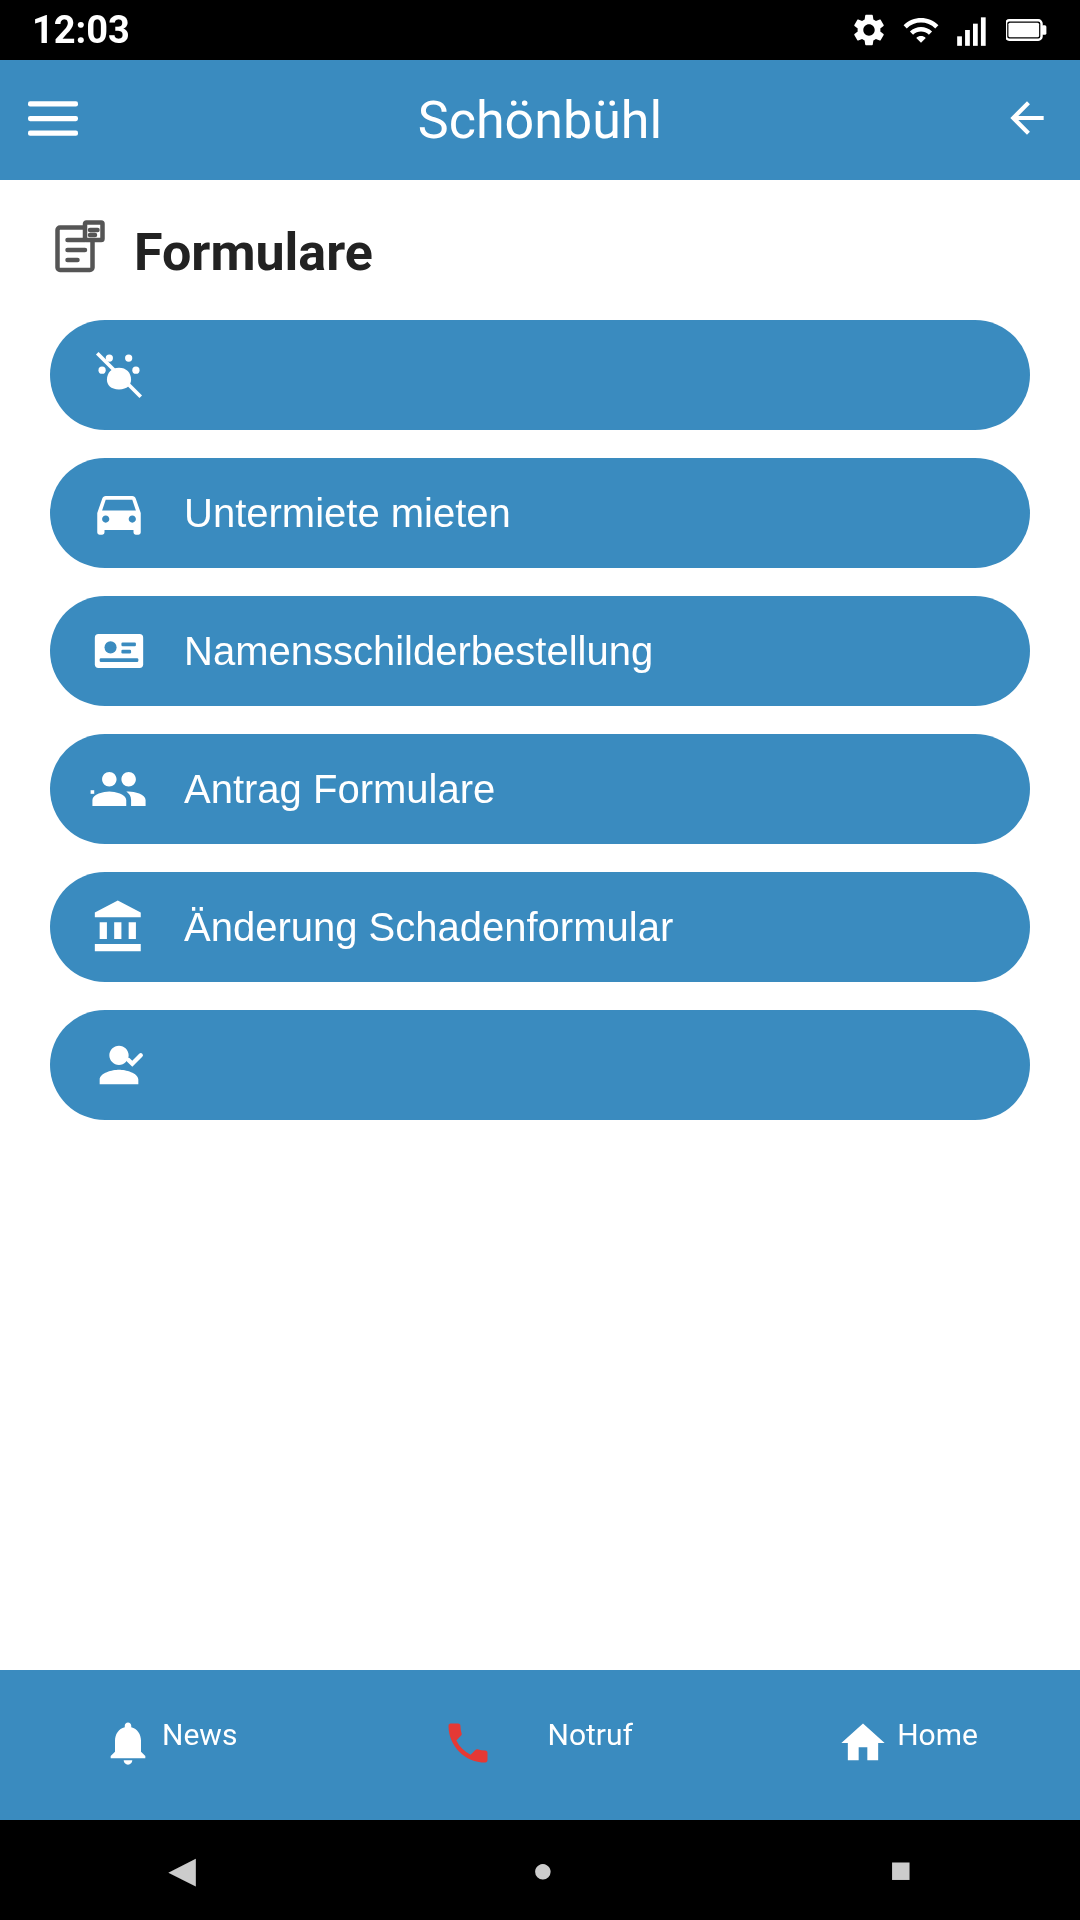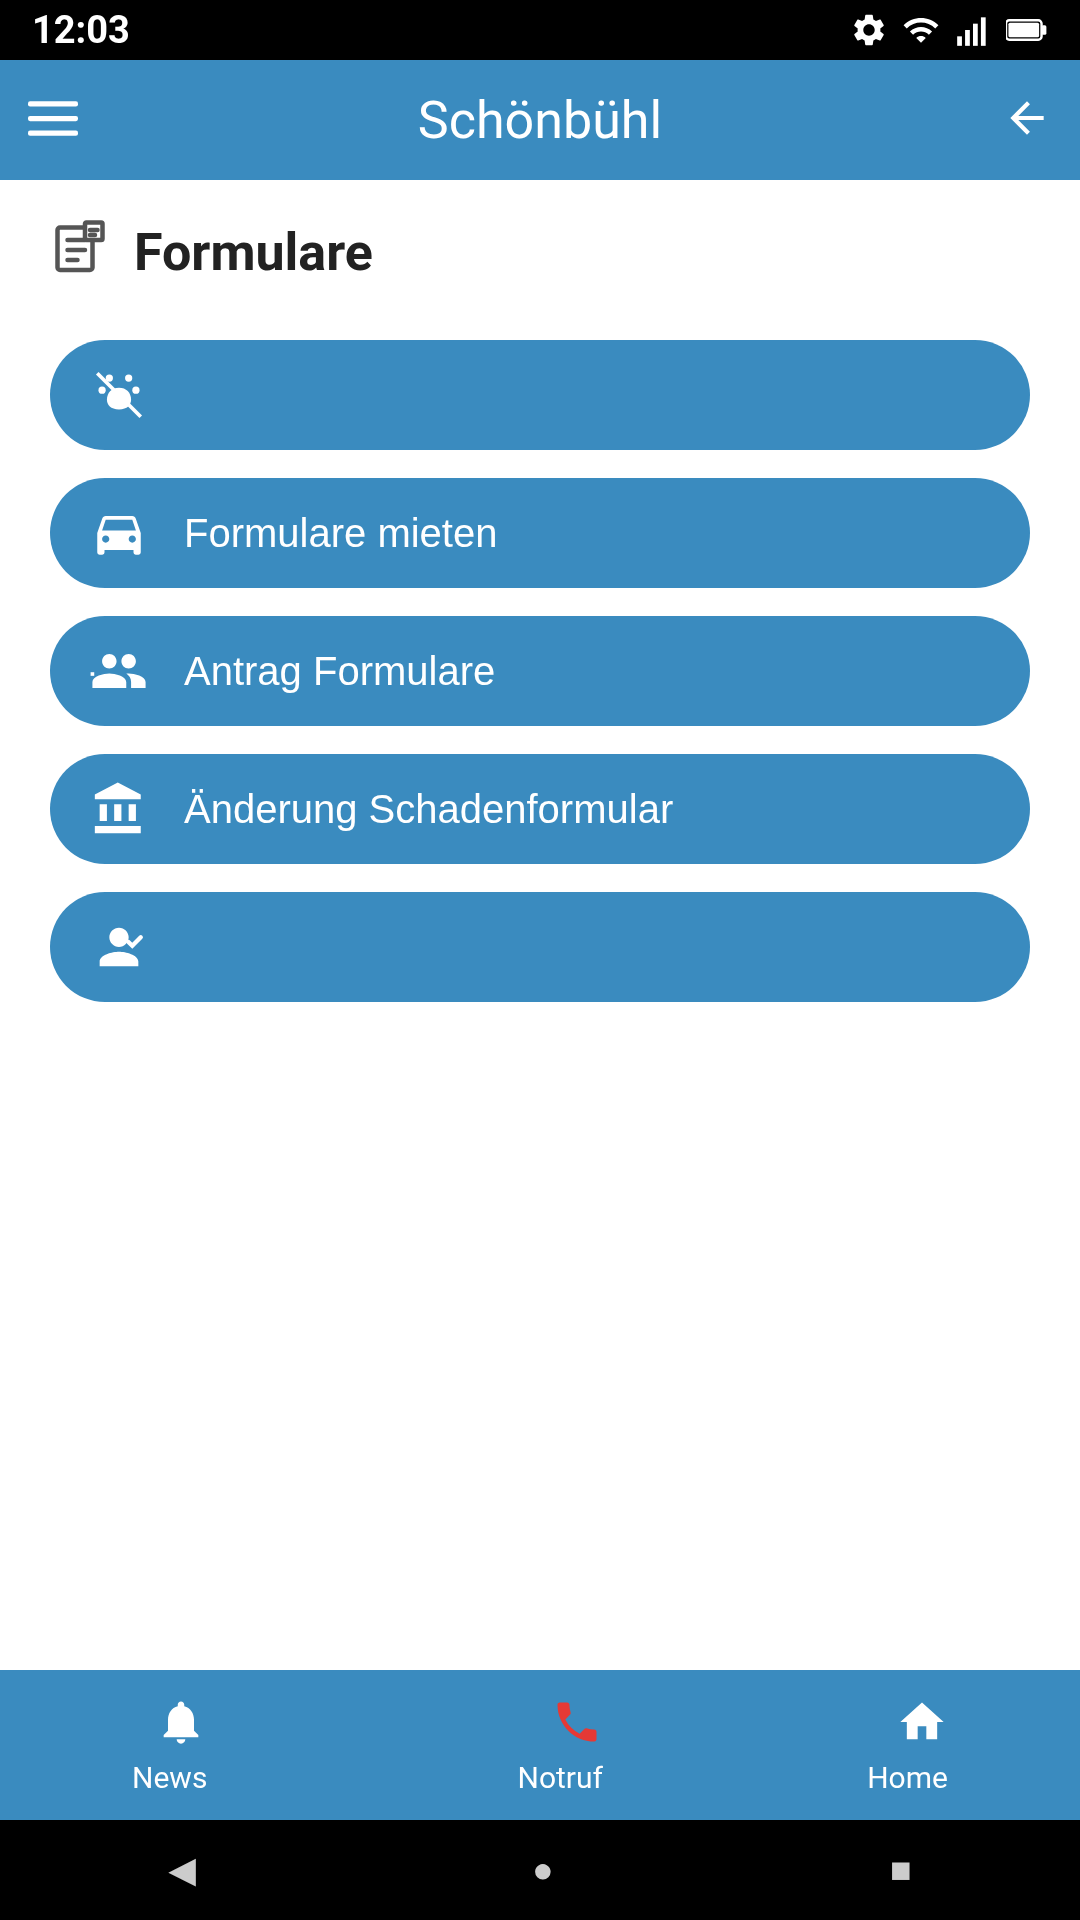--- a/index.html
+++ b/index.html
@@ -65,21 +65,21 @@
       flex: 1;
       padding: 40px 50px;
       overflow-y: auto;
     }
 
     
     .page-heading {
       display: flex;
       align-items: center;
       gap: 24px;
-      margin-bottom: 56px;
+      margin-bottom: 36px;
     }
     .page-heading-text {
       font-size: 52px;
       font-weight: 700;
       color: #222;
     }
 
     
     .menu-list {
       display: flex;
@@ -115,22 +115,22 @@
     .bottom-nav {
       background: #3a8bbf;
       height: 150px;
       display: flex;
       align-items: center;
       justify-content: space-around;
       flex-shrink: 0;
     }
     .nav-item {
       display: flex;
-      flex-direction: column;
-      align-items: flex-end;
+      flex-direction: row;
+      align-items: flex-start;
       gap: 8px;
       cursor: pointer;
       color: white;
     }
     .nav-item-label {
       font-size: 30px;
       color: white;
     }
     .nav-notruf-label {
       font-size: 30px;
@@ -230,23 +230,37 @@
         </svg>
       </div>
     </button>
 
     <button class="menu-btn">
       <div class="menu-btn-icon">
         <svg width="58" height="58" viewBox="0 0 24 24" fill="white">
           <path d="M18.92 6.01C18.72 5.42 18.16 5 17.5 5h-11c-.66 0-1.21.42-1.42 1.01L3 12v8c0 .55.45 1 1 1h1c.55 0 1-.45 1-1v-1h12v1c0 .55.45 1 1 1h1c.55 0 1-.45 1-1v-8l-2.08-5.99zM6.5 16c-.83 0-1.5-.67-1.5-1.5S5.67 13 6.5 13s1.5.67 1.5 1.5S7.33 16 6.5 16zm11 0c-.83 0-1.5-.67-1.5-1.5s.67-1.5 1.5-1.5 1.5.67 1.5 1.5-.67 1.5-1.5 1.5zM5 11l1.5-4.5h11L19 11H5z"></path>
         </svg>
       </div>
-      <span class="menu-btn-label">Formulare mieten</span>
-    </button>
-
+      <span class="menu-btn-label">Untermiete mieten</span>
+    </button>
+
+    <button class="menu-btn">
+      <div class="menu-btn-icon">
+        <svg width="58" height="58" viewBox="0 0 24 24" fill="white">
+          <rect x="2" y="5" width="20" height="14" rx="1.5" fill="white"></rect>
+          <rect x="2" y="5" width="20" height="14" rx="1.5" stroke="white" stroke-width="0" fill="none"></rect>
+
+          <rect x="6" y="8" width="5" height="5" rx="2.5" fill="#3a8bbf"></rect>
+          <rect x="13" y="8.5" width="6" height="1.5" rx="0.5" fill="#3a8bbf"></rect>
+          <rect x="13" y="11.5" width="4" height="1.5" rx="0.5" fill="#3a8bbf"></rect>
+          <rect x="4" y="15" width="16" height="1.5" rx="0.5" fill="#3a8bbf"></rect>
+        </svg>
+      </div>
+      <span class="menu-btn-label">Namensschilderbestellung</span>
+    </button>
 
     <button class="menu-btn">
       <div class="menu-btn-icon">
         <svg width="58" height="58" viewBox="0 0 24 24" fill="white">
           <path d="M16 11c1.66 0 2.99-1.34 2.99-3S17.66 5 16 5c-1.66 0-3 1.34-3 3s1.34 3 3 3zm-8 0c1.66 0 2.99-1.34 2.99-3S9.66 5 8 5C6.34 5 5 6.34 5 8s1.34 3 3 3zm0 2c-2.33 0-7 1.17-7 3.5V19h14v-2.5c0-2.33-4.67-3.5-7-3.5zm8 0c-.29 0-.62.02-.97.05 1.16.84 1.97 1.97 1.97 3.45V19h6v-2.5c0-2.33-4.67-3.5-7-3.5z"></path>
           <path d="M1 14v-1.5" stroke="white" stroke-width="1.5"></path>
         </svg>
       </div>
       <span class="menu-btn-label">Antrag Formulare</span>
     </button>

